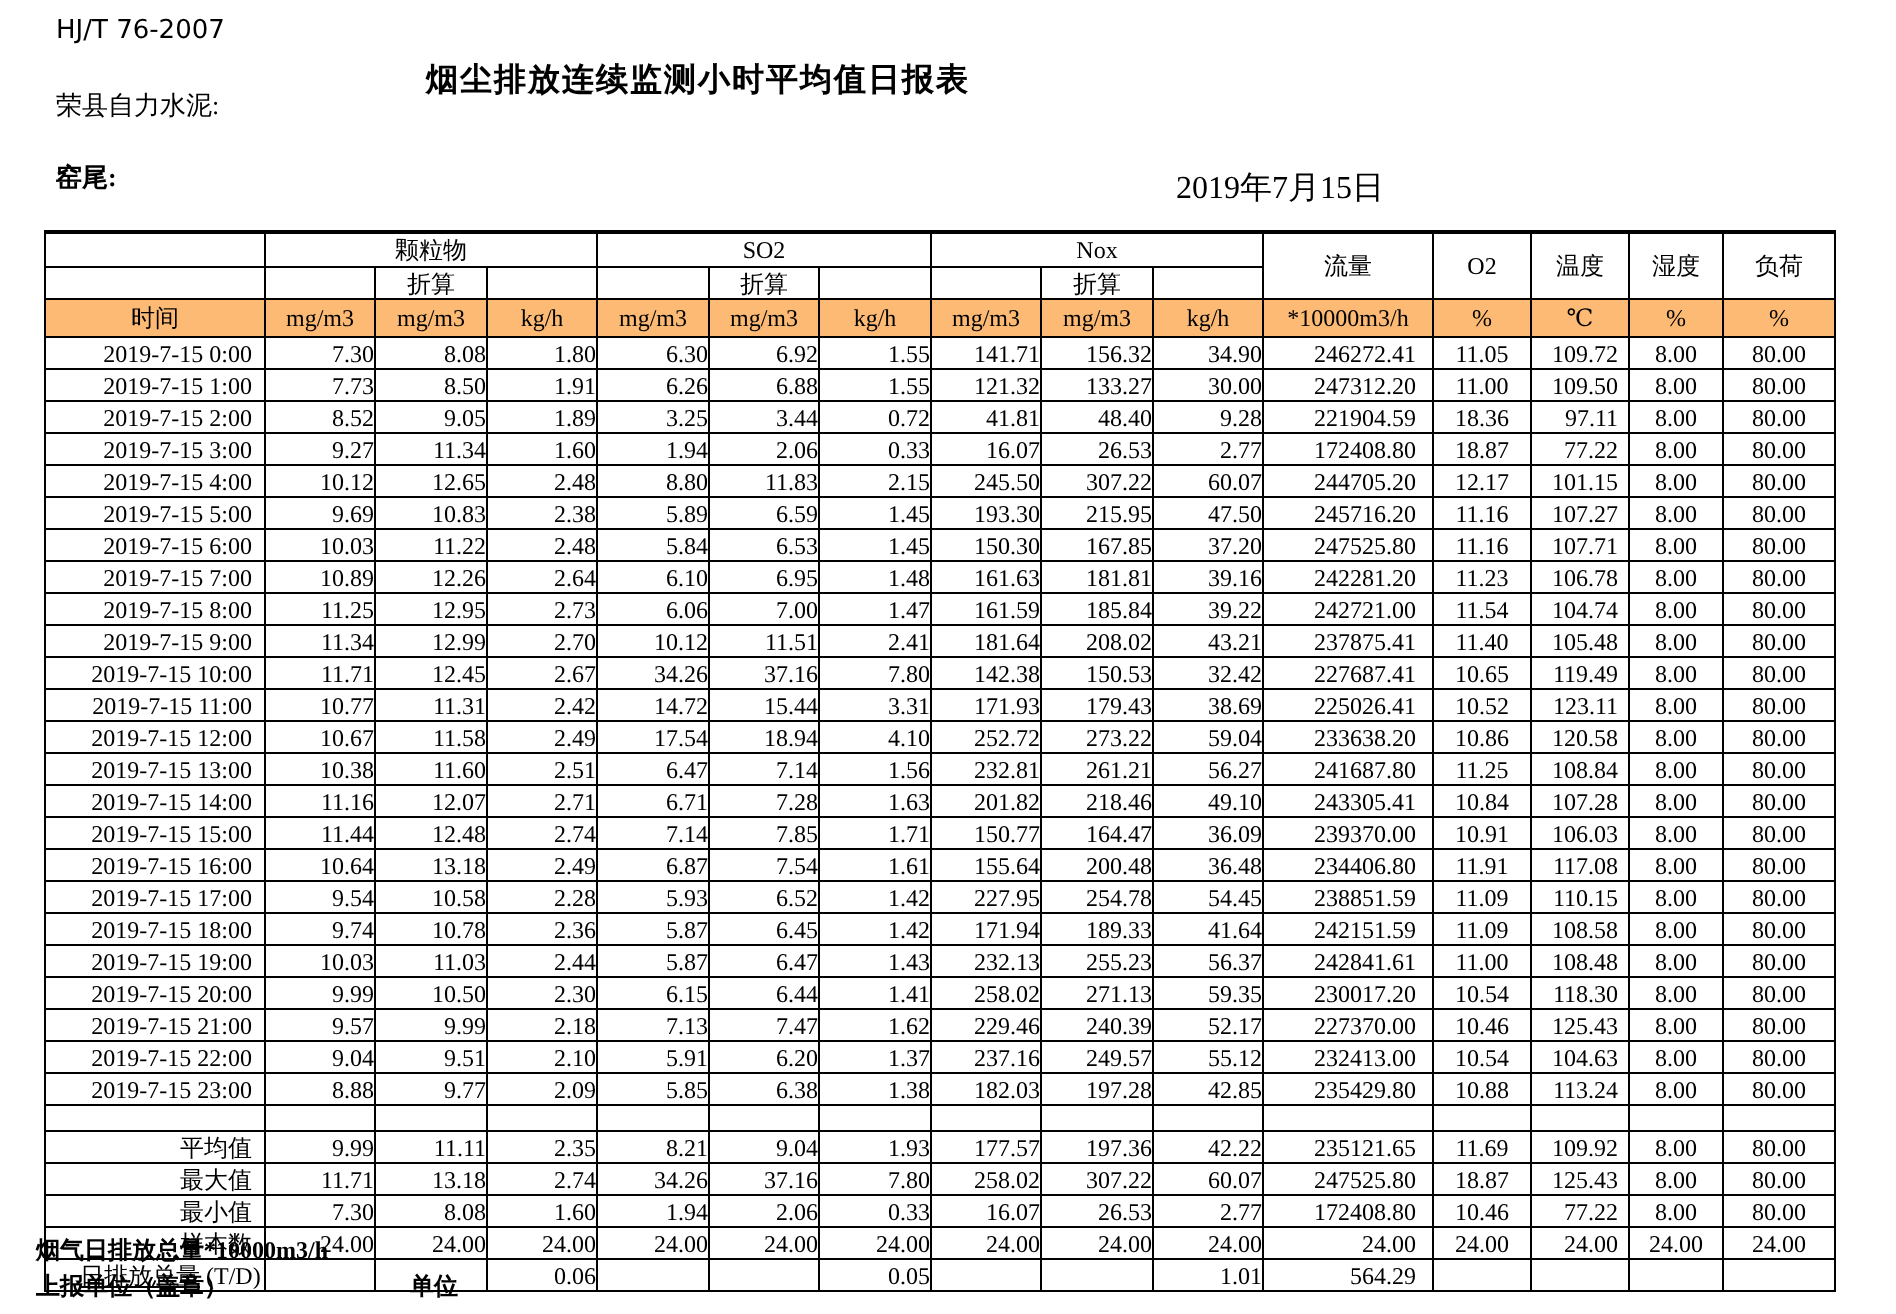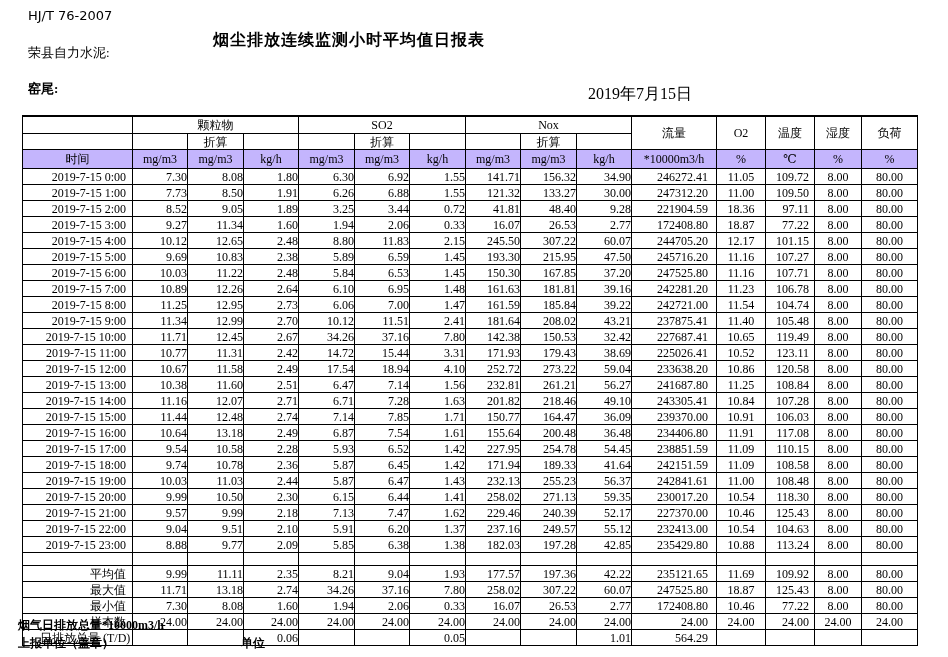--- a/index.html
+++ b/index.html
@@ -21,35 +21,35 @@
     border-top:2px solid #000000;
   }
   table.report td{
     border:1px solid #000;
     font-size:12px;line-height:14px;height:15px;
     padding:0;overflow:hidden;white-space:nowrap;
   }
   thead td{text-align:center;}
   tr.h1 td{height:16px;}
   tr.h2 td{height:15px;}
-  tr.h3 td{height:18px;background:#c4b5fd;}
+  tr.h3 td{height:18px;background:#fdba74;}
   tbody td{text-align:right;padding-right:7px;}
   tbody td:first-child{padding-right:6px;}
   tbody td:nth-child(11){padding-right:8px;}
   tbody td:nth-child(13){padding-right:5px;}
   tbody td:nth-child(12),
   tbody td:nth-child(14),
   tbody td:nth-child(15){text-align:center;padding-right:0;}
   tbody tr.spacer td{height:12px;}
   tbody td.total-label{text-align:left;padding-left:17px;padding-right:0;}
   tbody td.total-label .u{text-decoration:underline;}
 
   .footer-flue{position:absolute;left:18px;top:617px;font-size:12px;font-weight:bold;}
   .footer-report{position:absolute;left:18px;top:635px;font-size:12px;font-weight:bold;}
-  .footer-unit{position:absolute;left:205px;top:635px;font-size:12px;font-weight:bold;margin-left:36px;}
+  .footer-unit{position:absolute;left:205px;top:635px;font-size:12px;font-weight:bold;}
 </style>
 </head>
 <body>
 
 <div class="doc-code">HJ/T  76-2007</div>
 <div class="title">烟尘排放连续监测小时平均值日报表</div>
 <div class="company">荣县自力水泥:</div>
 <div class="location">窑尾:</div>
 <div class="date">2019年7月15日</div>
 

